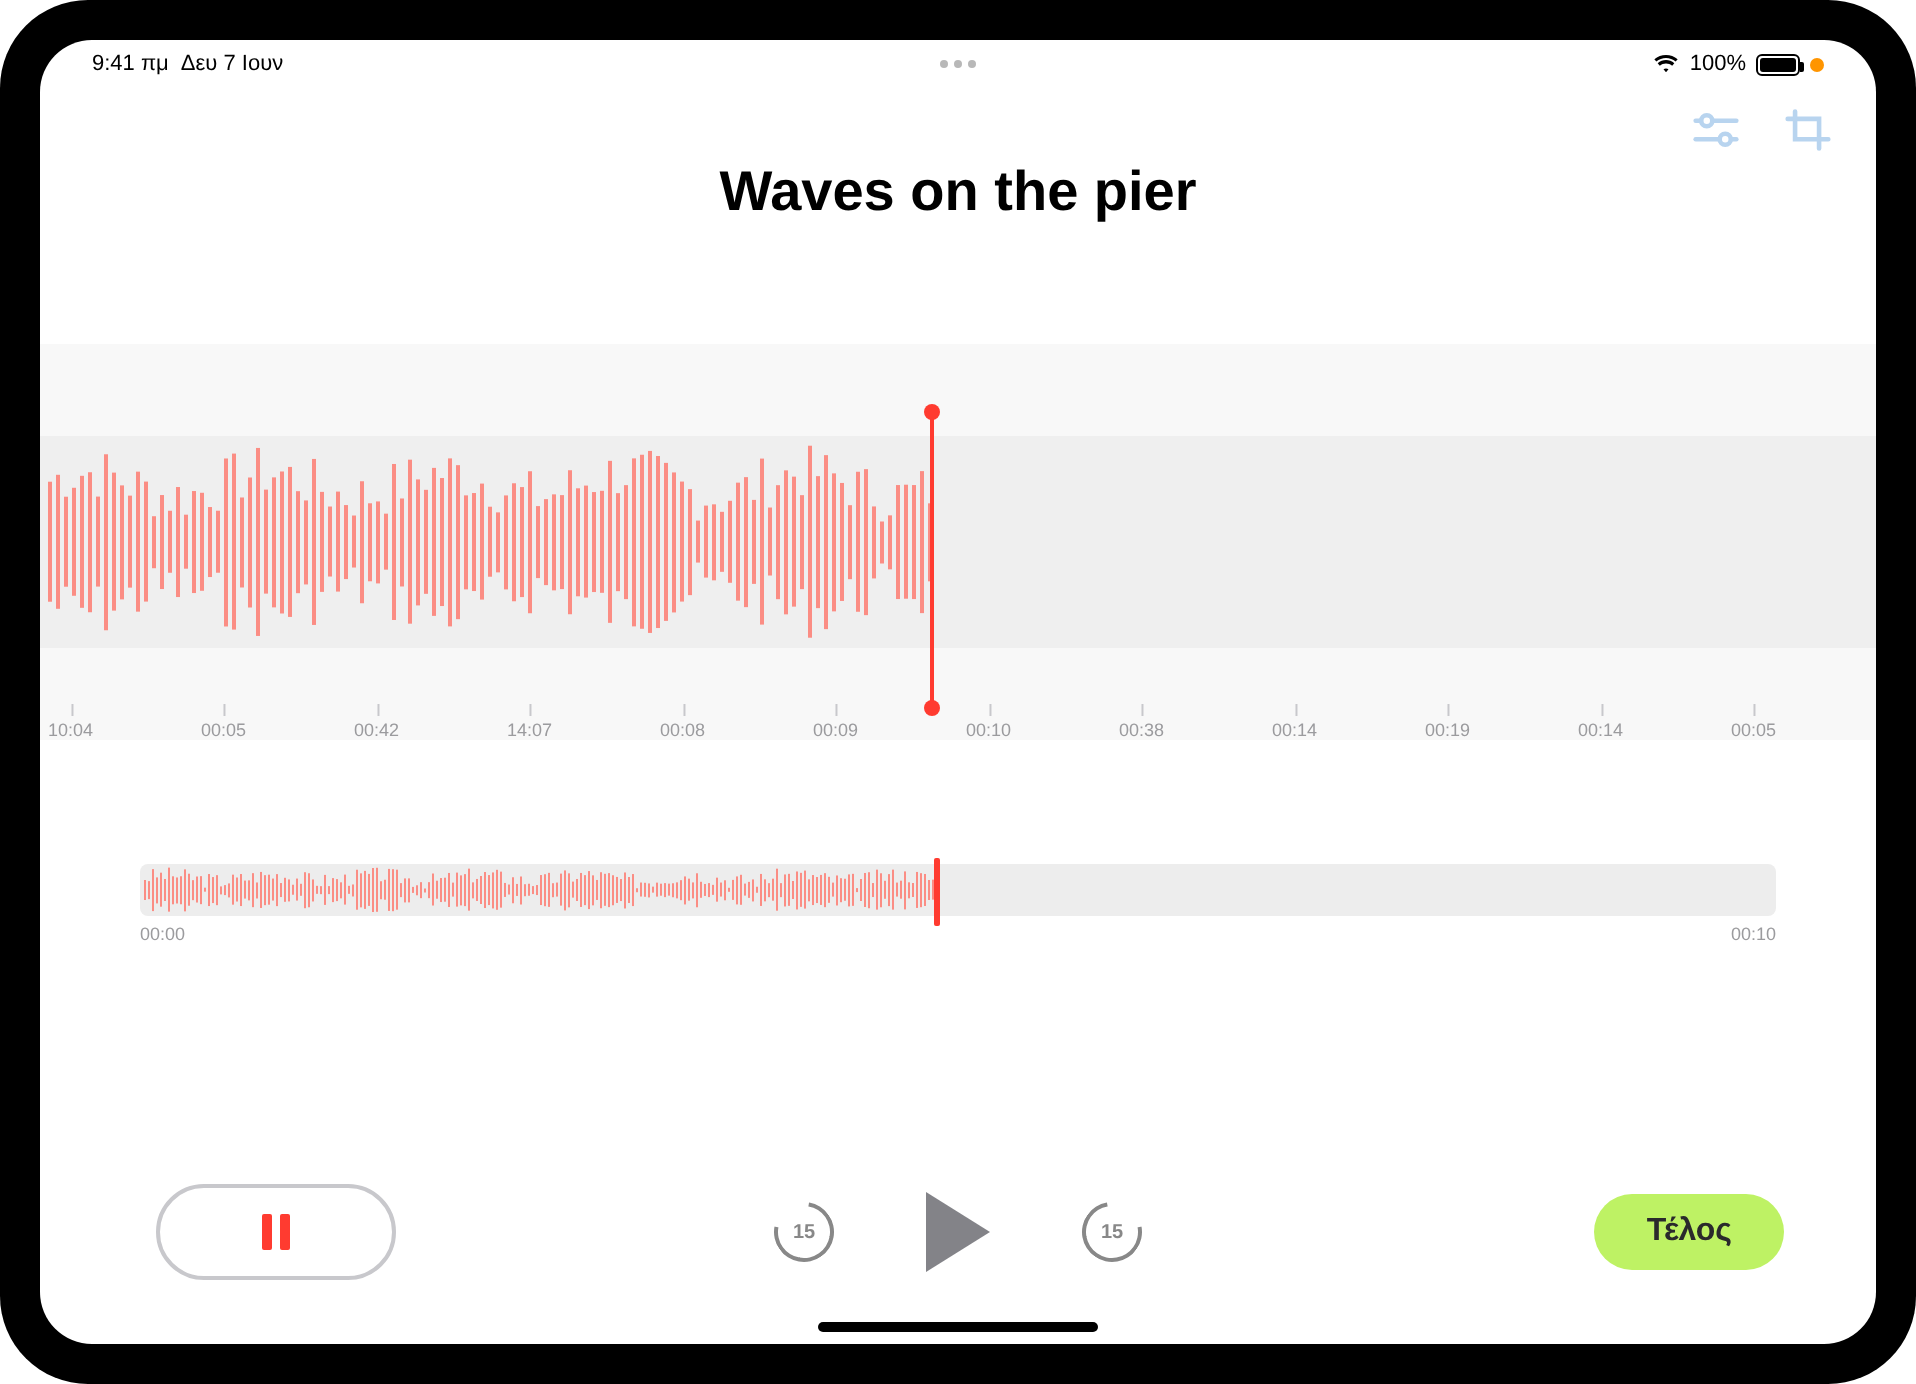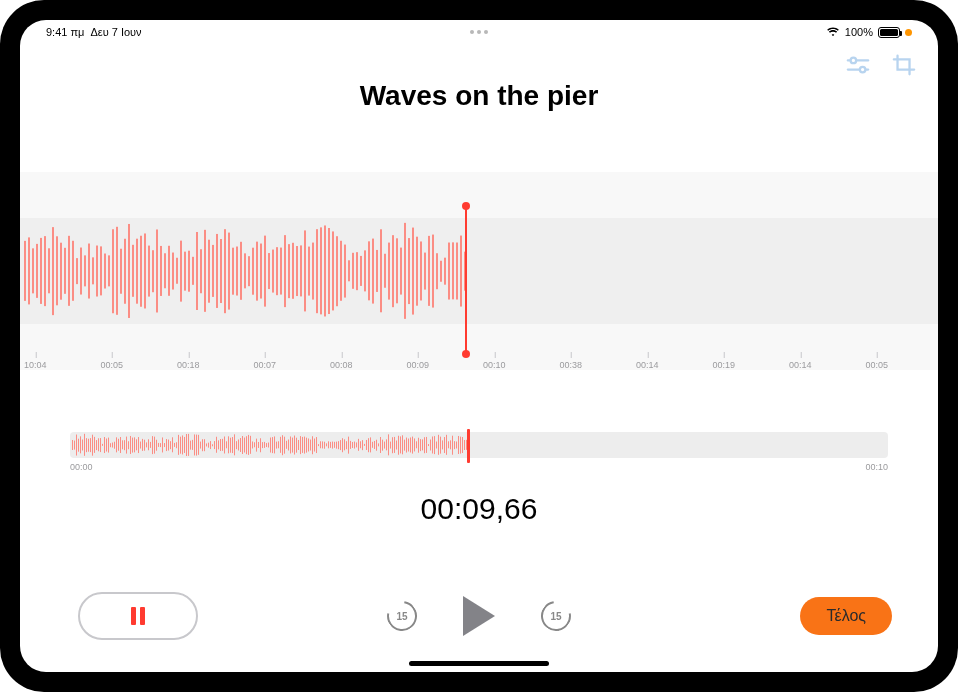--- a/index.html
+++ b/index.html
@@ -83,22 +83,22 @@
   .center-controls {
     position:absolute; left:50%; transform:translateX(-50%); display:flex; align-items:center; gap:44px;
   }
   .skip { position:relative; width:34px;height:34px; display:flex; align-items:center; justify-content:center;}
   .skip-ring { width:30px;height:30px;border:2.5px solid #888;border-radius:50%; position:relative;}
   .skip-ring.back { border-top-color:transparent; transform:rotate(-35deg);}
   .skip-ring.fwd { border-top-color:transparent; transform:rotate(35deg) scaleX(-1);}
   .skip-num { position:absolute; font-size:10px; font-weight:600; color:#888;}
   .play { width:0;height:0;border-style:solid;border-width:20px 0 20px 32px;border-color:transparent transparent transparent #838388;}
   .done-btn {
-    position:absolute; right:46px; padding:10px 26px; background:#f97316; border-radius:22px;
-    font-size:16px; font-weight:400; color:#2a2a2c;
+    position:absolute; right:46px; padding:10px 26px; background:#bef264; border-radius:22px;
+    font-size:16px; font-weight:700; color:#2a2a2c;
   }
   .home-ind {
     position:absolute; bottom:6px; left:50%; transform:translateX(-50%); width:140px; height:5px;
     background:#000; border-radius:3px;
   }
 </style>
 </head>
 <body>
 
 <div class="device">
@@ -266,22 +266,22 @@
           <div class="wline" style="left: 428px; height: 56.9681px;"></div>
           <div class="wline" style="left: 432px; height: 57.2978px;"></div>
           <div class="wline" style="left: 436px; height: 56.9483px;"></div>
           <div class="wline" style="left: 440px; height: 70.8946px;"></div>
           <div class="wline" style="left: 444px; height: 38.6847px;"></div>
         </div>
     <div class="playhead" style="left: 48.5%;"></div>
     <div class="ruler" id="ruler">
           <div class="tick" style="left: 1.66667%;">10:04</div>
           <div class="tick" style="left: 10%;">00:05</div>
-          <div class="tick" style="left: 18.3333%;">00:18</div>
-          <div class="tick" style="left: 26.6667%;">00:07</div>
+          <div class="tick" style="left: 18.3333%;">00:42</div>
+          <div class="tick" style="left: 26.6667%;">14:07</div>
           <div class="tick" style="left: 35%;">00:08</div>
           <div class="tick" style="left: 43.3333%;">00:09</div>
           <div class="tick" style="left: 51.6667%;">00:10</div>
           <div class="tick" style="left: 60%;">00:38</div>
           <div class="tick" style="left: 68.3333%;">00:14</div>
           <div class="tick" style="left: 76.6667%;">00:19</div>
           <div class="tick" style="left: 85%;">00:14</div>
           <div class="tick" style="left: 93.3333%;">00:05</div>
         </div>
   </div>
@@ -488,21 +488,20 @@
           <div class="ov-line" style="left: 394px; height: 10.009px;"></div>
           <div class="ov-line" style="left: 396px; height: 10.3452px;"></div>
         </div>
     <div class="ov-cursor" id="ovcur" style="left: 48.5%;"></div>
     <div class="ov-labels">
       <span>00:00</span>
       <span>00:10</span>
     </div>
   </div>
 
-  <div class="timecode">00:09,66</div>
 
   <div class="bottom">
     <div class="pause-btn">
       <span class="pause-bars">
             <span></span>
             <span></span>
           </span>
     </div>
     <div class="center-controls">
       <div class="skip">

